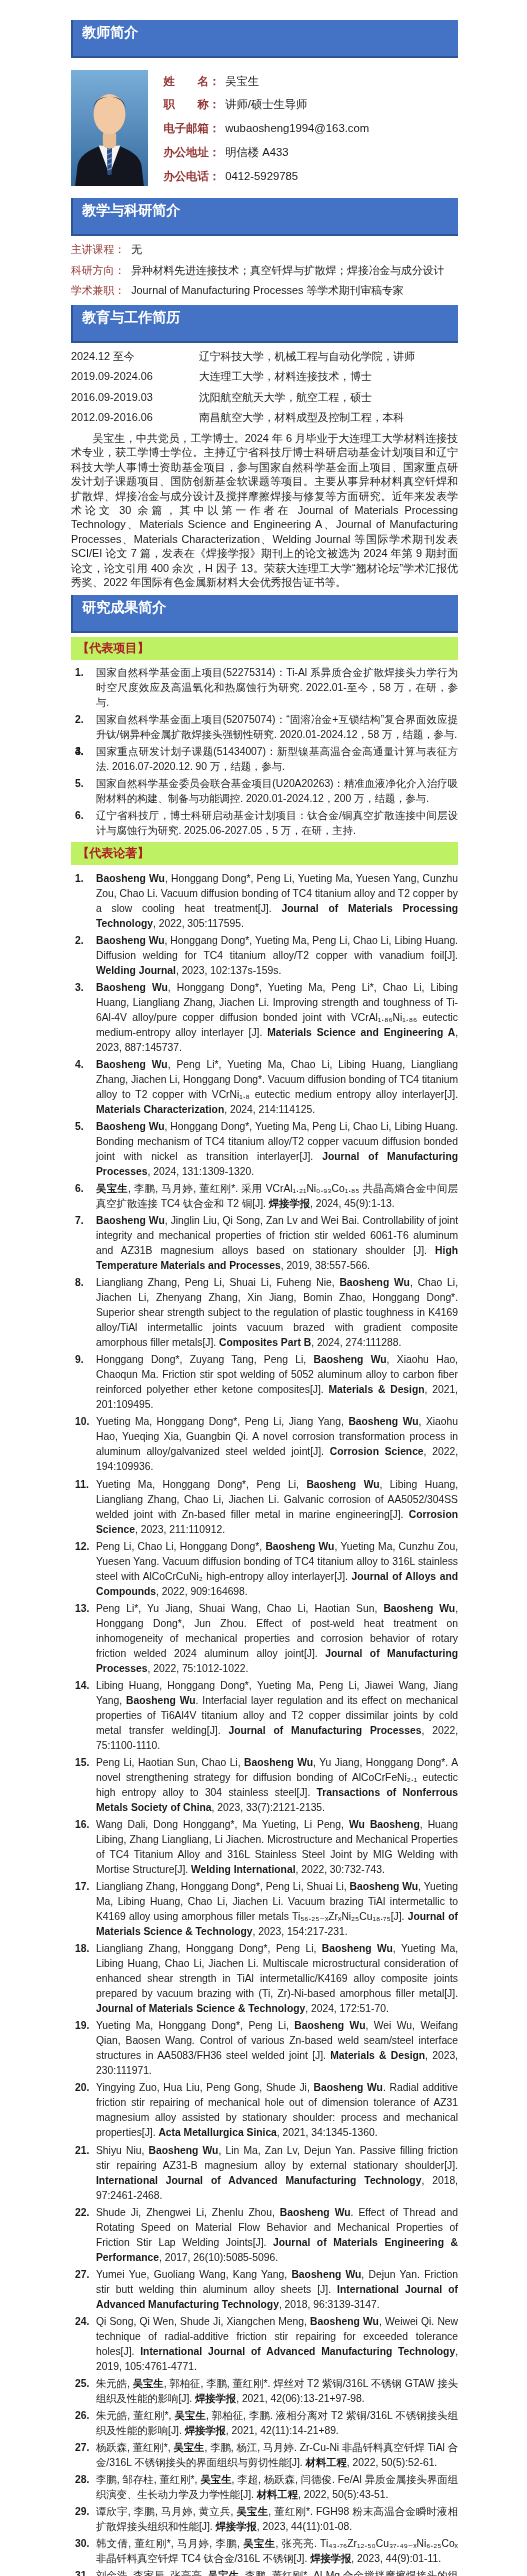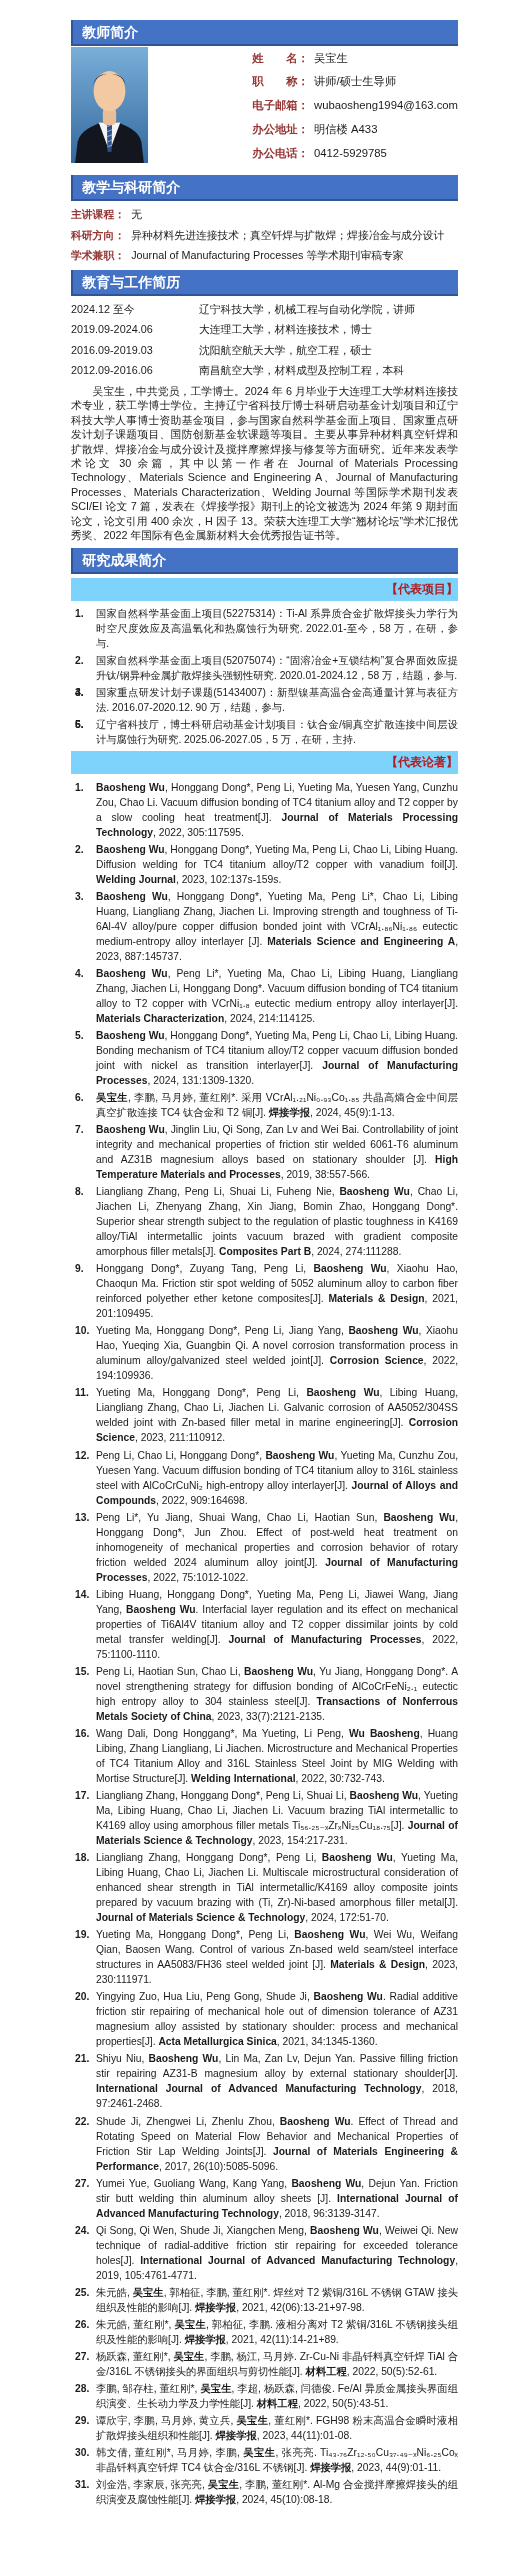--- a/index.html
+++ b/index.html
@@ -1,37 +1,37 @@
 <!DOCTYPE html>
 <html style="font-size:8.2px"><head>
 <meta charset="utf-8">
 <style>
   html,body{margin:0;padding:0;}
   body{width:528px;height:2718px;background:#ffffff;color:#1b1b1b;
        font-family:"Liberation Sans","DejaVu Sans",sans-serif;}
   .page{width:387px;margin-left:71px;padding-top:19.6px;}
   .banner{background:#4472C4;border-left:2.1px solid #2F5597;border-bottom:2.1px solid #2F5597;
-          color:#fff;font-weight:700;font-size:14px;height:26px;line-height:24px;
+          color:#fff;font-weight:700;font-size:14px;height:38px;line-height:24px;
           padding-left:9.3px;box-sizing:border-box;}
-  .profile{display:flex;margin-top:1px;justify-content:space-between;}
+  .profile{display:flex;margin-top:12px;}
   .photo{width:77px;height:116px;flex:none;}
   .profile-info{padding-left:15.5px;padding-top:4.1px;}
   .p-row{margin-bottom:8.8px;font-size:11.3px;white-space:nowrap;}
   .p-label{color:#943634;font-weight:700;}
   .p-value{margin-left:5.2px;color:#1b1b1b;}
   .kv-block{padding-top:7.2px;}
   .t-row{font-size:10.8px;margin-bottom:6.7px;}
-  .t-label{color:#943634;font-weight:700;}
+  .t-label{color:#943634;font-weight:400;}
   .t-value{margin-left:6.2px;}
   .edu-block{padding-top:7.2px;}
   .edu-row{display:flex;font-size:10.8px;margin-bottom:6.2px;gap:36px;}
   .edu-period{width:92px;flex:none;}
   .para{font-size:10.8px;line-height:14.4px;text-align:justify;text-indent:2em;margin:6.2px 0 5.2px 0;}
-  .subheading{background:#7dd3fc;color:#AE1E24;font-weight:700;font-size:12px;height:23px;
-              line-height:23px;padding-left:6.2px;margin-top:4.1px;text-align:right;}
+  .subheading{background:#bef264;color:#AE1E24;font-weight:700;font-size:12px;height:23px;
+              line-height:23px;padding-left:6.2px;margin-top:4.1px;}
   .list{margin-top:5.2px;}
   .list-item{position:relative;padding-left:25px;font-size:10.3px;line-height:15px;
              text-align:justify;margin-bottom:2.1px;}
   .list-item .num{position:absolute;left:4.1px;top:0;font-weight:700;}
   strong{font-weight:700;}
   .sect{margin-top:5.2px;}
 </style>
 </head>
 <body>
 
@@ -155,20 +155,21 @@
         <span class="num">3.</span>
       </div>
 
       <div class="list-item">
         <span class="num">4.</span>
         <span>国家重点研发计划子课题(51434007)：新型镍基高温合金高通量计算与表征方法. 2016.07-2020.12. 90 万，结题，参与.</span>
       </div>
 
       <div class="list-item">
         <span class="num">5.</span>
+        <span>国家自然科学基金委员会联合基金项目(U20A20263)：精准血液净化介入治疗吸附材料的构建、制备与功能调控. 2020.01-2024.12，200 万，结题，参与.</span>
       </div>
 
       <div class="list-item">
         <span class="num">6.</span>
         <span>辽宁省科技厅，博士科研启动基金计划项目：钛合金/铜真空扩散连接中间层设计与腐蚀行为研究. 2025.06-2027.05，5 万，在研，主持.</span>
       </div>
     </div>
 
   <div class="subheading">【代表论著】</div>
 

